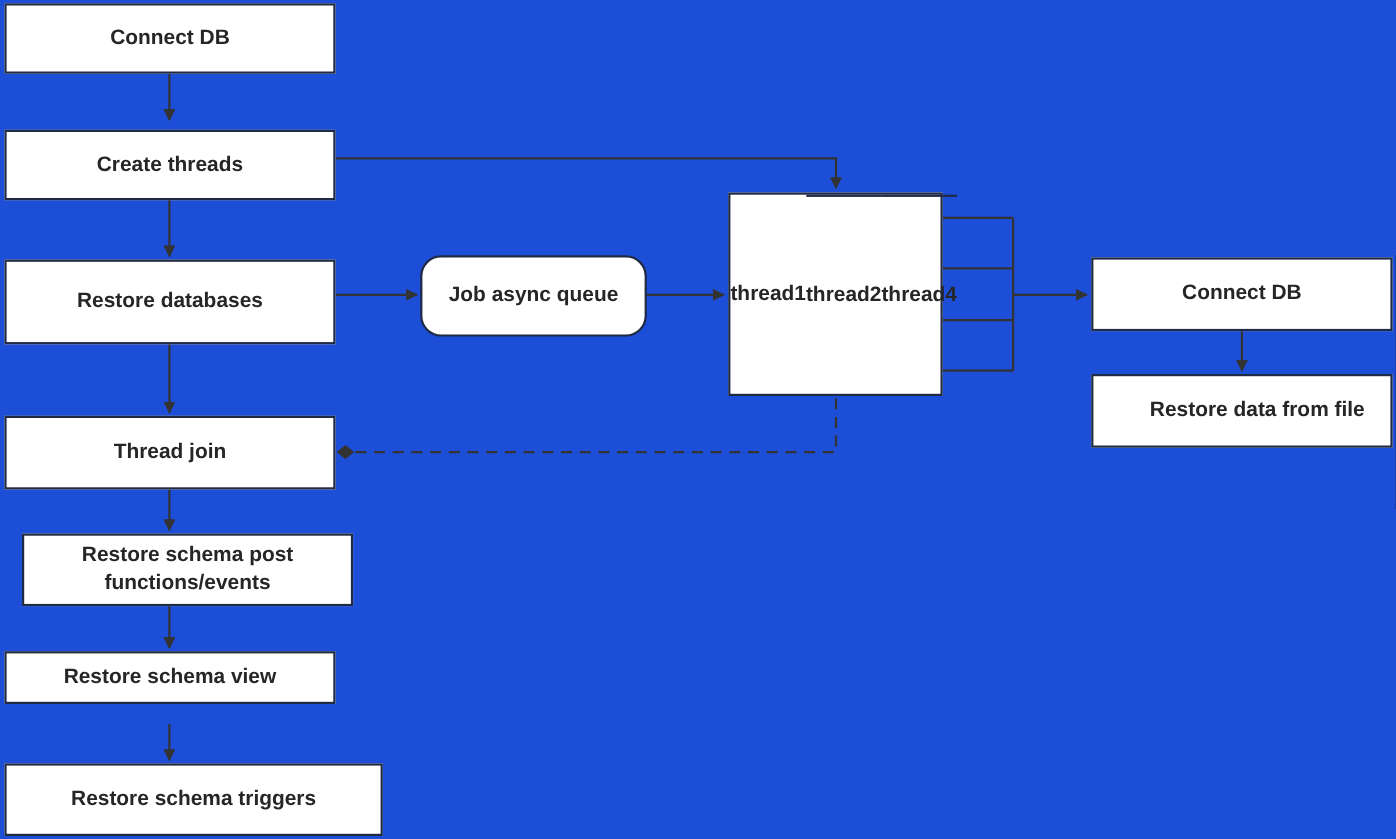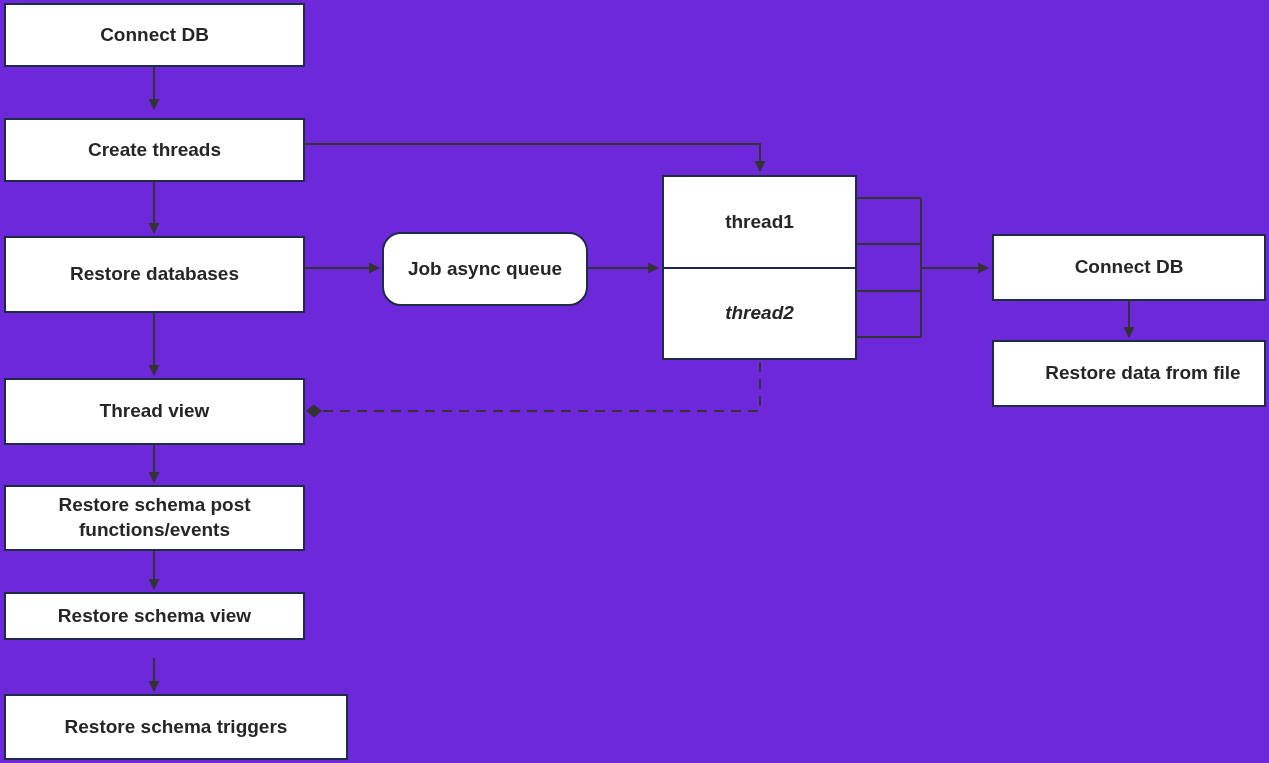--- a/index.html
+++ b/index.html
@@ -1,20 +1,20 @@
 <!DOCTYPE html>
 <html><head>
 <meta charset="utf-8">
 <style>
   html, body { margin: 0; padding: 0; background: #000; }
   .stage {
     position: relative;
     width: 1269px;
     height: 763px;
-    background: #6d28d9;
+    background: #1d4ed8;
     font-family: "Liberation Sans", sans-serif;
     overflow: hidden;
   }
   .connector-layer {
     position: absolute;
     left: 0; top: 0;
     width: 1269px; height: 763px;
   }
   .node {
     position: absolute;
@@ -32,32 +32,31 @@
   }
   .node.wrap2 { padding: 0 20px; }
   .thread-stack {
     position: absolute;
     box-sizing: border-box;
     left: 662px; top: 175px;
     width: 195px; height: 185px;
     background: #ffffff;
     border: 2px solid #1f2a44;
     display: flex;
-    flex-direction: column;
   }
   .thread-row {
     flex: 1 1 0;
     display: flex;
     align-items: center;
     justify-content: center;
     color: #262626;
     font-size: 19px;
     font-weight: bold;
   }
-  .thread-row + .thread-row { border-top: 2px solid #1f2a44; font-style: italic; }
+  .thread-row + .thread-row { border-top: 2px solid #1f2a44; }
 </style>
 </head>
 <body>
 
 <div class="stage">
 
   <svg class="connector-layer" width="1269" height="763" viewBox="0 0 1269 763">
     <defs>
       <marker id="ah" viewBox="0 0 10 10" refX="9" refY="5" markerWidth="11" markerHeight="11" orient="auto" markerUnits="userSpaceOnUse">
         <path d="M0,0 L10,5 L0,10 z" fill="#333333"></path>
@@ -83,32 +82,33 @@
     <path d="M760 362 V411 H322" stroke="#333333" stroke-width="2" fill="none" stroke-dasharray="10 7"></path>
     <polygon points="306,411 314,404.5 322,411 314,417.5" fill="#333333"></polygon>
   </svg>
 
   <div class="node" style="left:4px; top:3px; width:301px; height:64px;">Connect DB</div>
 
   <div class="node" style="left:4px; top:118px; width:301px; height:64px;">Create threads</div>
 
   <div class="node" style="left:4px; top:236px; width:301px; height:77px;">Restore databases</div>
 
-  <div class="node" style="left:4px; top:378px; width:301px; height:67px;">Thread view</div>
+  <div class="node" style="left:4px; top:378px; width:301px; height:67px;">Thread join</div>
 
-  <div class="node wrap2" style="left:4px; top:485px; width:301px; height:66px;">Restore schema post functions/events</div>
+  <div class="node wrap2" style="left:20px; top:485px; width:301px; height:66px;">Restore schema post functions/events</div>
 
   <div class="node" style="left:4px; top:592px; width:301px; height:48px;">Restore schema view</div>
 
   <div class="node" style="left:4px; top:694px; width:344px; height:66px;">Restore schema triggers</div>
 
   <div class="node" style="left:382px; top:232px; width:206px; height:74px;border-radius:19px;">Job async queue</div>
 
   <div class="thread-stack">
     <div class="thread-row">thread1</div>
     <div class="thread-row">thread2</div>
+    <div class="thread-row">thread4</div>
   </div>
 
   <div class="node" style="left:992px; top:234px; width:274px; height:67px;">Connect DB</div>
 
   <div class="node" style="left:992px; top:340px; width:274px; height:67px;padding-left:28px;">Restore data from file</div>
 
 </div>
 
 </body></html>

